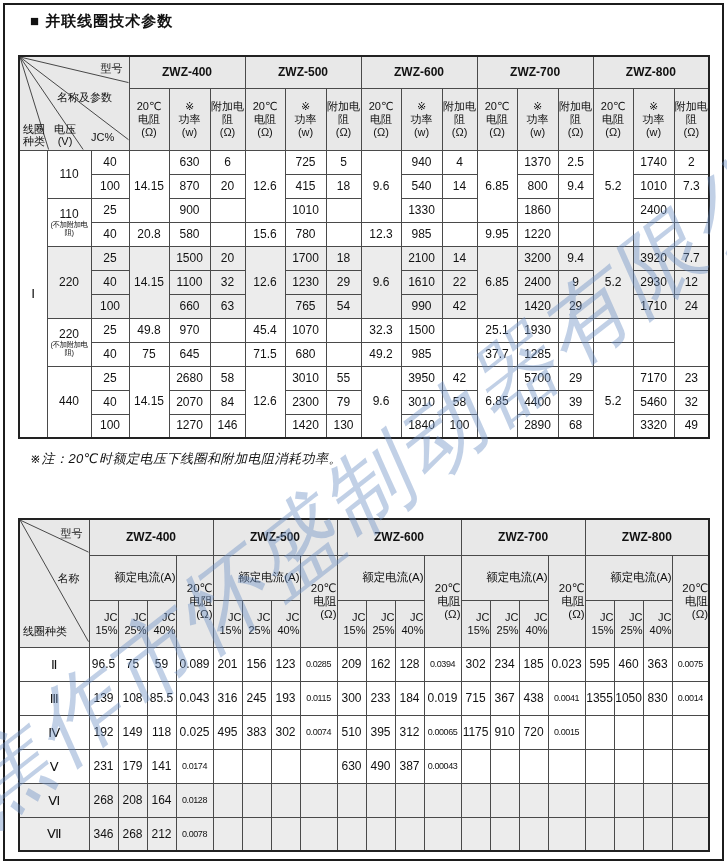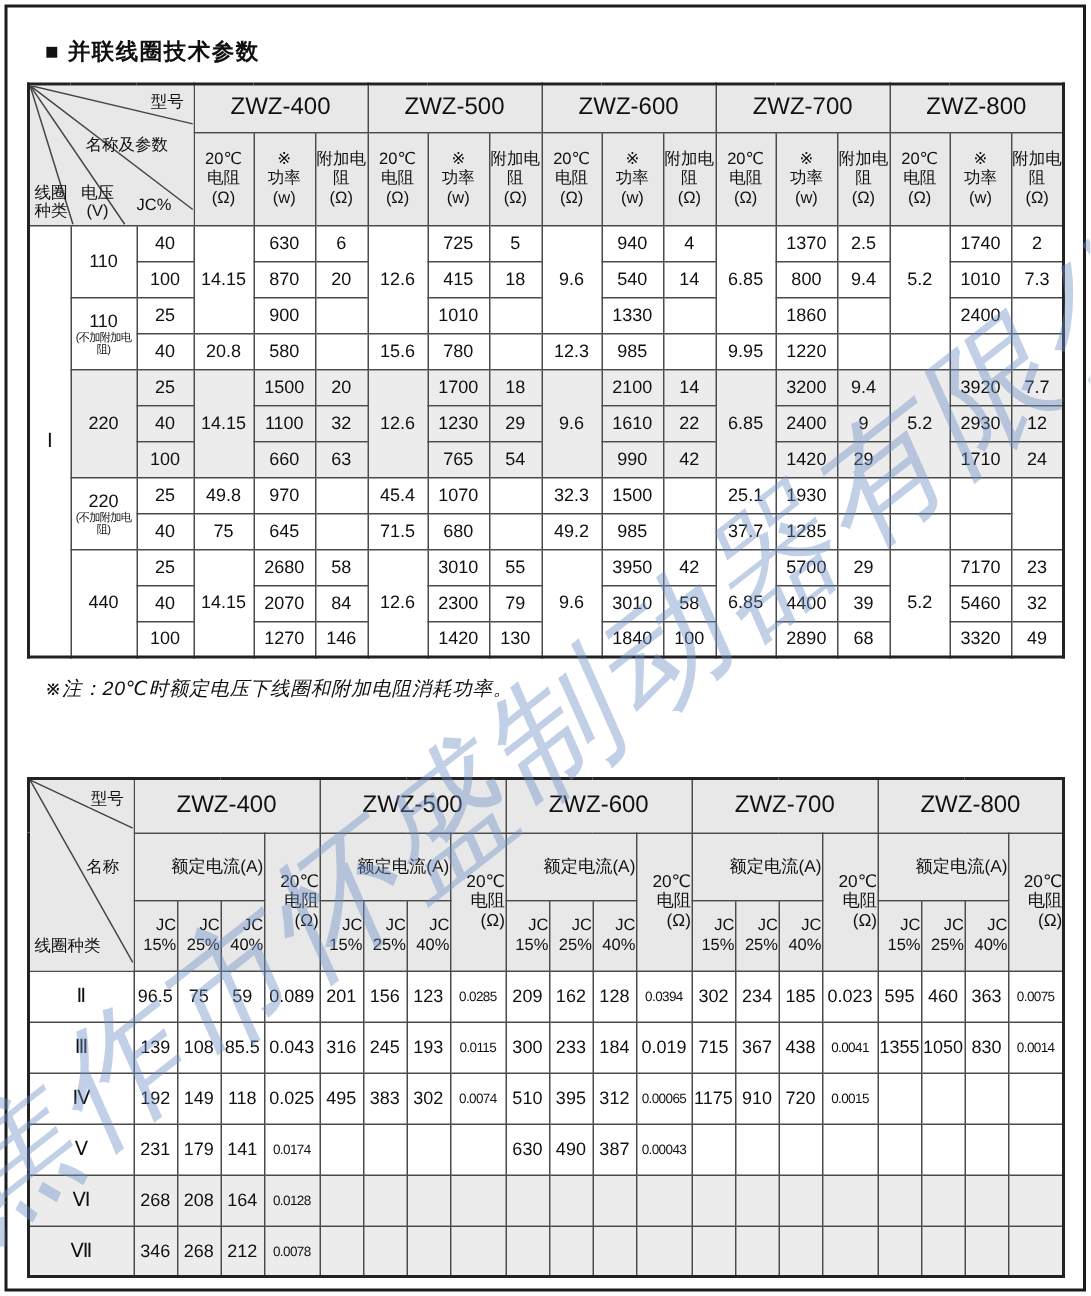--- a/index.html
+++ b/index.html
@@ -6,30 +6,30 @@
   html,body { background:#fff; }
   .page {
     position:relative; width:727px; height:864px; background:#fff;
     font-family:"Liberation Sans","DejaVu Sans",sans-serif; color:#111;
     overflow:hidden;
   }
   .frame { position:absolute; left:3px; top:3px; right:3px; bottom:3px;
     border:2px solid #1c1c1c; pointer-events:none; }
   .sec-title { position:absolute; left:30px; font-size:15px; font-weight:bold;
     letter-spacing:1px; }
-  #title1 { top:25px; }
+  #title1 { top:12px; }
   #title2 { top:489px; }
   #note { position:absolute; left:30px; top:450px; font-size:13px; letter-spacing:0.5px;font-style:italic; }
 
   table { border-collapse:collapse; table-layout:fixed; position:absolute; left:18px;
     background:#fff; border:2px solid #222; }
   th, td { border:1px solid #4a4a4a; text-align:center; vertical-align:middle;
     padding:0; overflow:hidden; }
   th { background:#e8e8e8; font-weight:normal; }
-  .model-th { font-size:16px; }
+  .model-th { font-size:12px;font-weight:bold; }
   .sub-th { font-size:11px; line-height:13px; white-space:pre-line;margin-top:36px; }
   td { font-size:12px; }
   tr.shade td { background:#ececec; }
 
   #t1 { top:55px; width:692px; }
   #t1 tbody td { height:24px; line-height:13px; }
   #t1 thead tr:first-child th { height:32px; }
   #t1 thead tr:last-child th { height:62px; }
 
   #t2 { top:518px; width:692px; }

